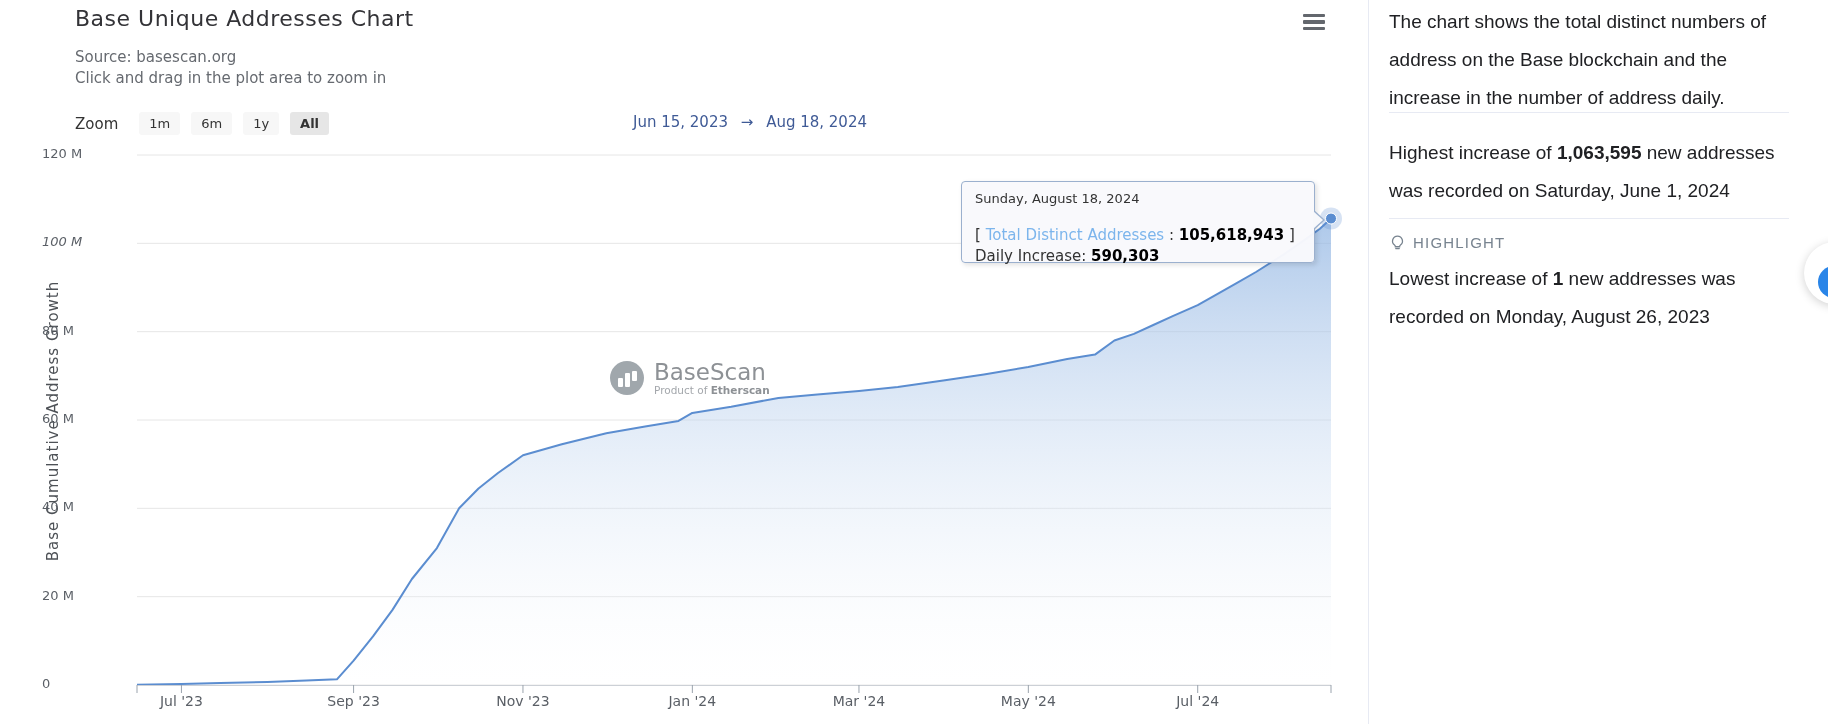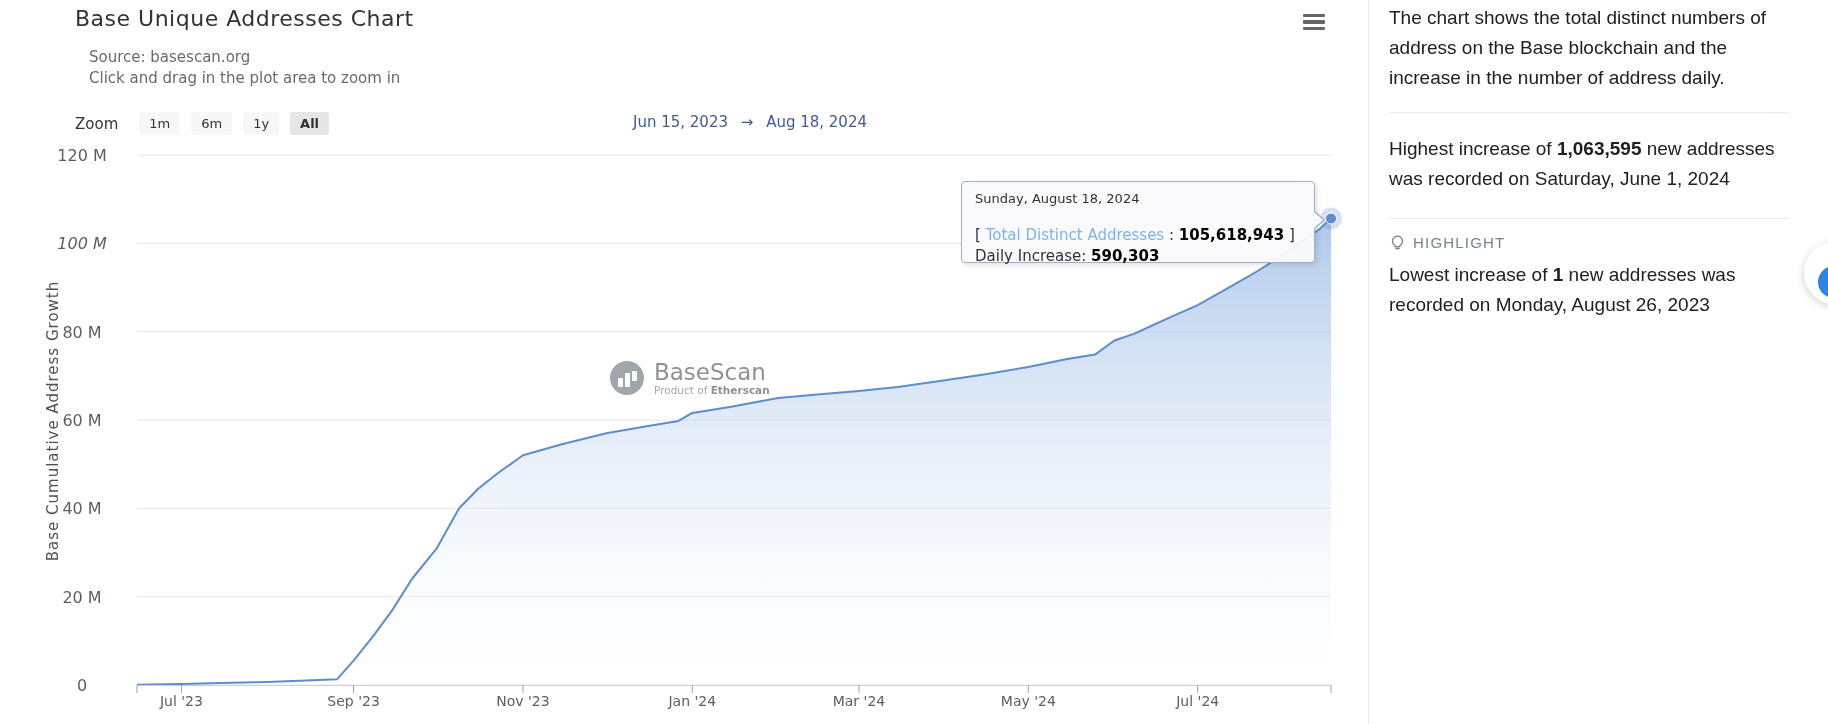--- a/index.html
+++ b/index.html
@@ -4,33 +4,33 @@
 <style>
   * { margin:0; padding:0; box-sizing:border-box; }
   html,body { background:#fff; }
   .stage {
     position:relative; width:1828px; height:724px; background:#fff;
     overflow:hidden; font-family:"DejaVu Sans", sans-serif;
   }
   
   .chart-card { position:absolute; left:0; top:0; width:1368px; height:724px; background:#fff; }
   .chart-title { position:absolute; left:75px; top:6px; font-size:22px; color:#333337; letter-spacing:.5px; }
-  .chart-sub { position:absolute; left:89px; font-size:15px; color:#666a70; }
+  .chart-sub { position:absolute; left:75px; font-size:15px; color:#666a70; }
   .sub1 { top:48px; } .sub2 { top:69px; }
   .menu-btn { position:absolute; left:1303px; top:10px; width:24px; height:24px; cursor:pointer;
     display:flex; flex-direction:column; justify-content:center; gap:3px; }
   .menu-btn div { width:22px; height:3.5px; background:#63676d; border-radius:1px; }
   .toolbar { position:absolute; left:75px; top:110px; height:27px; display:flex; align-items:center; gap:11px; }
   .zoom-label { font-size:15px; color:#333; margin-right:10px; }
   .zoom-btn { font-size:13px; color:#333; background:#f7f7f7; border:none; border-radius:3px;
     padding:4px 10px; cursor:pointer; font-family:inherit; }
   .zoom-btn.selected { background:#e6e6e6; font-weight:bold; }
   .range { position:absolute; top:113px; right:497px; left:auto; font-size:15px; color:#3f5a96; white-space:nowrap; }
   .range span { margin:4px 4px; }
-  .ylab { position:absolute; width:80px; text-align:center; font-size:16px; color:#5a5f66; }
+  .ylab { position:absolute; width:80px; text-align:left; font-size:13px; color:#5a5f66; }
   .xlab { position:absolute; width:96px; text-align:center; font-size:14px; color:#5a5f66; }
   .yaxis-title { position:absolute; left:-137px; top:412px; width:380px; text-align:center;
     transform:rotate(-90deg); font-size:15px; letter-spacing:1px; color:#4d5156; }
   
   .watermark { position:absolute; left:608px; top:359px; display:flex; align-items:center; gap:8px; opacity:.92; }
   .wm-text .wm-name { font-size:23px; color:#84888d; font-weight:500; line-height:24px; }
   .wm-text .wm-prod { font-size:10.5px; color:#9b9fa4; }
   .wm-text .wm-prod b { color:#84888d; }
   
   .tooltip { position:absolute; left:961px; top:181px; width:354px; height:82px;
@@ -42,21 +42,21 @@
   .tt-main b, .tt-daily b { color:#000;text-align:center; }
   .tt-daily { font-size:15px; color:#333; }
   .tt-arrow-border { position:absolute; right:-11px; top:28px; width:0; height:0;
     border-top:10px solid transparent; border-bottom:10px solid transparent; border-left:11px solid #9bb0ce; }
   .tt-arrow { position:absolute; right:-9px; top:29px; width:0; height:0;
     border-top:9px solid transparent; border-bottom:9px solid transparent; border-left:10px solid #f7f8fb; }
   
   .vsep { position:absolute; left:1368px; top:0; width:1px; height:724px; background:#e7eaf3; }
   .panel { position:absolute; left:1369px; top:0; width:459px; height:724px; background:#fff;
     font-family:"Liberation Sans", sans-serif; color:#202124; }
-  .panel p { position:absolute; left:20px; width:404px; font-size:19px; line-height:30px; }
+  .panel p { position:absolute; left:20px; width:404px; font-size:19px; line-height:38px; }
   .p-desc { top:3px; }
   .p-high { top:134px; }
   .p-low  { top:260px; }
   .panel hr { position:absolute; left:20px; width:400px; border:none; border-top:1px solid #e7eaf3; }
   .hr1 { top:112px; } .hr2 { top:218px; }
   .highlight-row { position:absolute; left:20px; top:234px; display:flex; align-items:center; gap:7px;
     color:#77838f; font-size:15px; letter-spacing:1.2px; }
   .fab-halo { position:absolute; left:1804px; top:242px; width:62px; height:62px; border-radius:50%;
     background:#fff; box-shadow:0 2px 10px rgba(0,0,0,.18); }
   .fab { position:absolute; left:1818px; top:266px; width:32px; height:32px; border-radius:50%;

